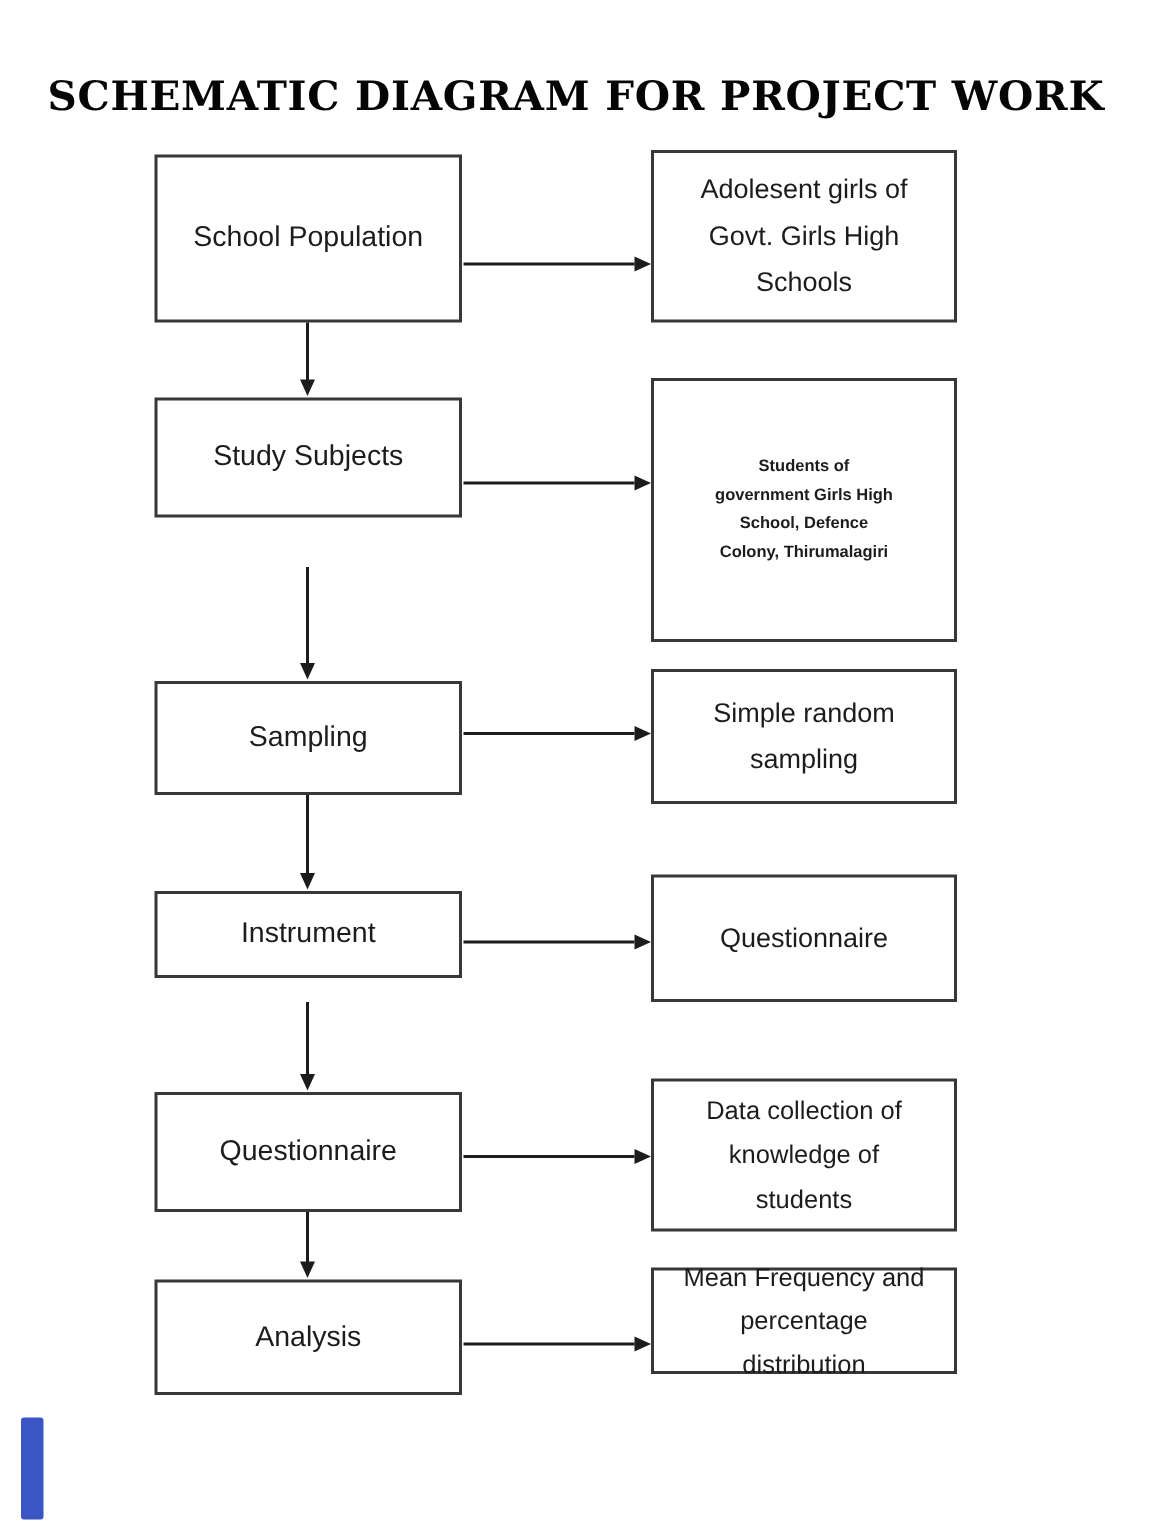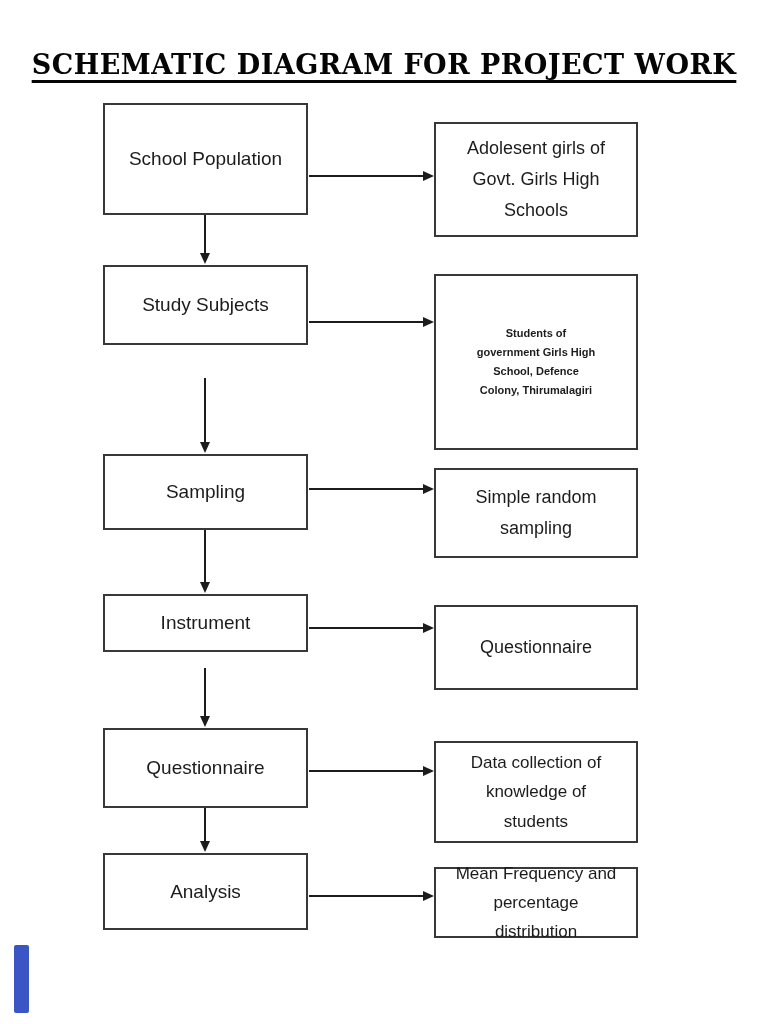--- a/index.html
+++ b/index.html
@@ -9,42 +9,41 @@
     font-family:"Liberation Sans", sans-serif; color:#1c1c1c;
   }
   * { box-sizing:border-box; }
 
   .title {
     position:absolute; top:49px; left:0; width:768px;
     text-align:center;
     font-family:"DejaVu Serif","Liberation Serif",serif;
     font-weight:bold; font-size:27px; color:#050505;
     letter-spacing:0.5px;
-    text-decoration:underline;
     text-decoration-thickness:3px;
     text-underline-offset:6px;
     white-space:nowrap;
   }
 
   .box {
     position:absolute; border:2px solid #383838; background:#ffffff;
     display:flex; align-items:center; justify-content:center;
     text-align:center; padding:2px 6px;
   }
   .btext { white-space:pre-line; }
 
   .lbox { left:103px; width:205px; font-size:19px; }
   .lb1 { top:103px; height:112px; }
   .lb2 { top:265px; height:80px; }
   .lb3 { top:454px; height:76px;  }
   .lb4 { top:594px; height:58px;  }
   .lb5 { top:728px; height:80px;  }
   .lb6 { top:853px; height:77px;  }
 
-  .rbox { left:434px; width:204px; font-size:18px; line-height:1.72;margin-top:22px; }
+  .rbox { left:434px; width:204px; font-size:18px; line-height:1.72; }
   .rb1 { top:100px; height:115px; }
   .rb2 { top:252px; height:176px; font-size:11px; line-height:1.72;font-weight:bold; }
   .rb3 { top:446px; height:90px;  }
   .rb4 { top:583px; height:85px;  }
   .rb5 { top:719px; height:102px; font-size:17px; }
   .rb6 { top:845px; height:71px;  font-size:17px; }
 
   .ha { position:absolute; left:309px; width:114px; height:2px; background:#1c1c1c; }
   .ha::after {
     content:""; position:absolute; right:-11px; top:-4px; width:0; height:0;

